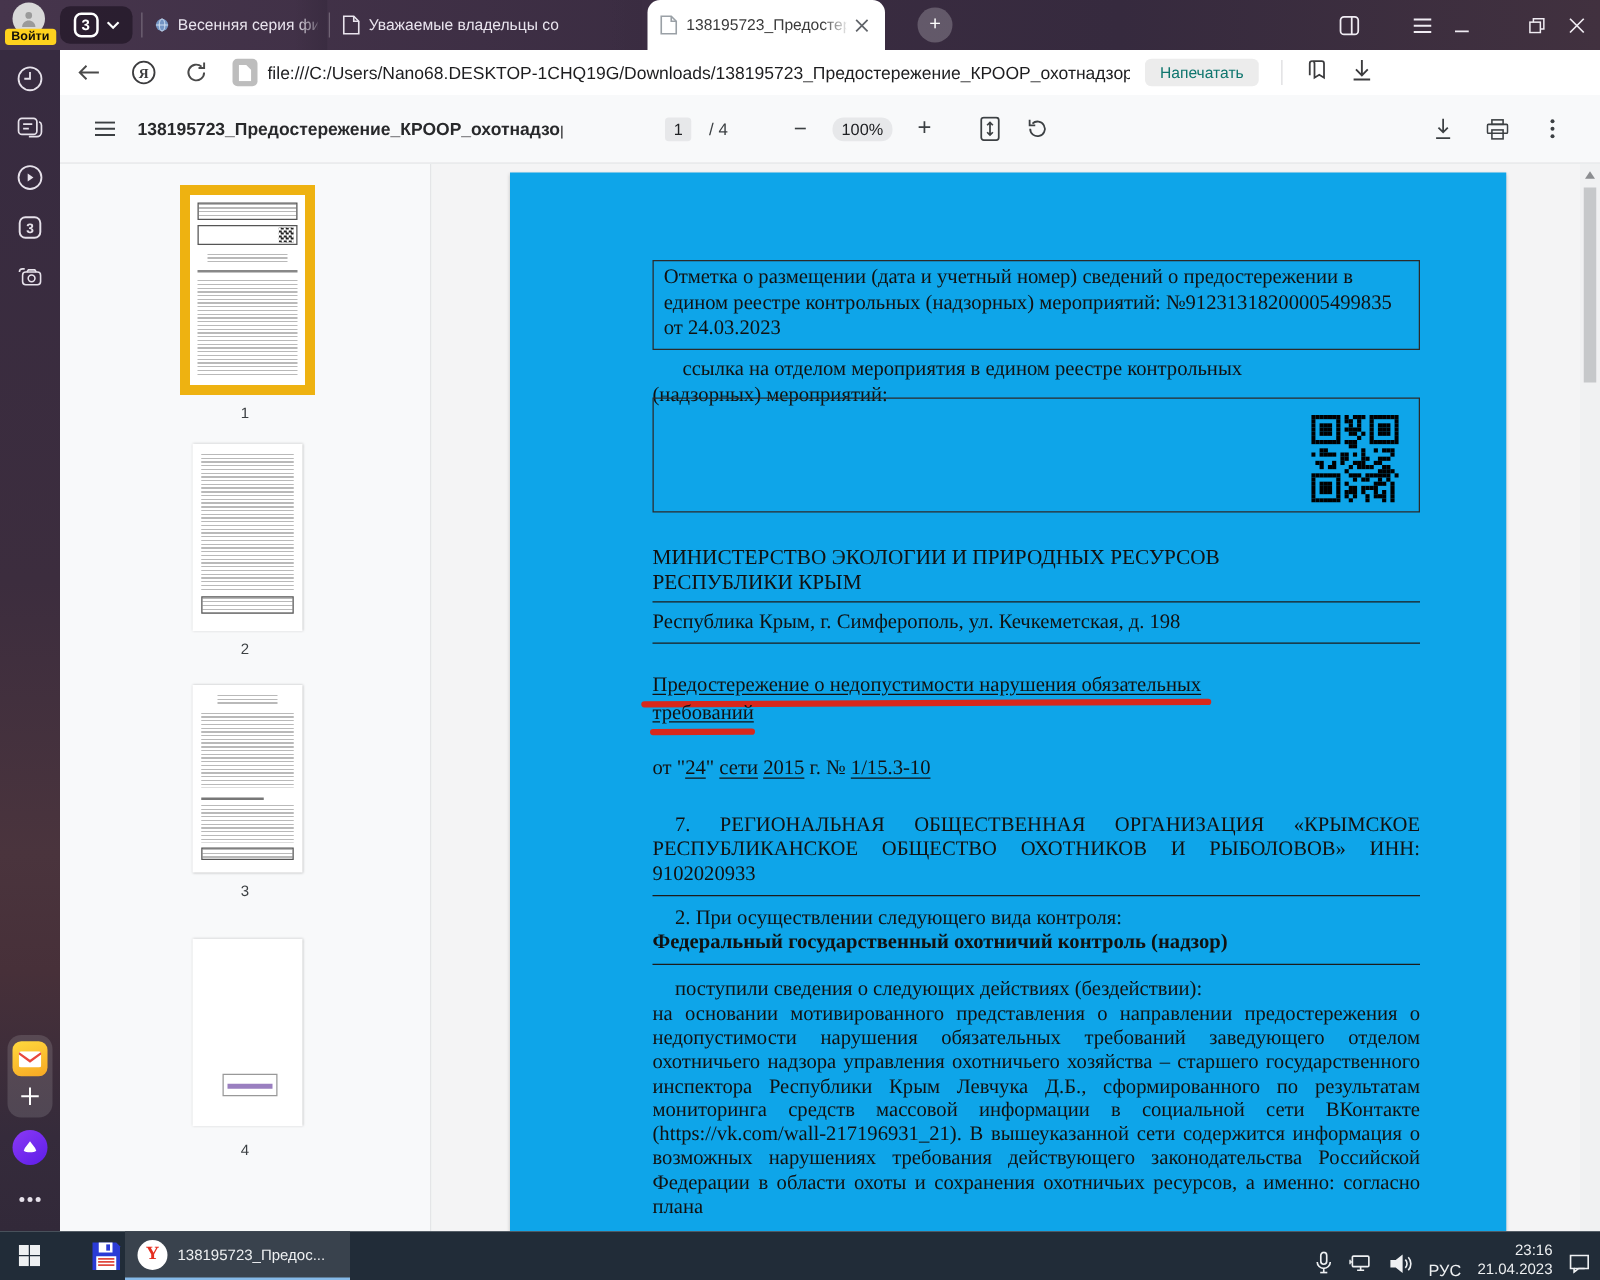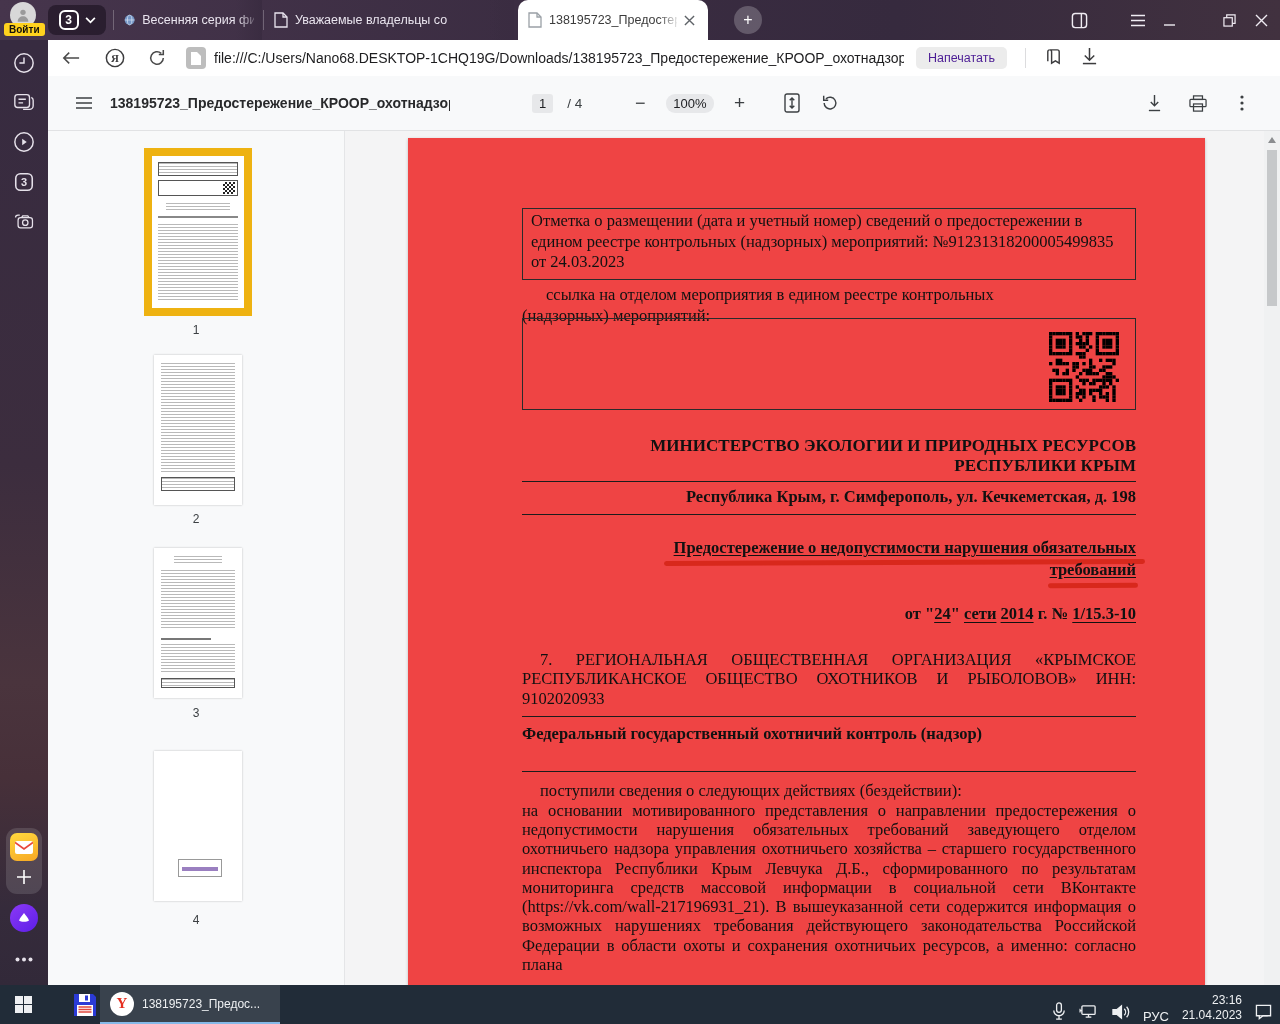--- a/index.html
+++ b/index.html
@@ -32,21 +32,21 @@
             background:rgba(255,255,255,.22); color:#fff; display:flex; align-items:center; justify-content:center; }
   .tb-ico { position:absolute; top:9px; width:22px; height:22px; display:flex; align-items:center; justify-content:center; color:#f0ecf3; }
 
   
   .toolbar { position:absolute; left:48px; top:40px; width:1232px; height:36px; background:#fff;
              display:flex; align-items:center; }
   .nav-ico { width:30px; height:30px; display:flex; align-items:center; justify-content:center; color:#4a4a4a; }
   .file-chip { width:20px; height:22px; background:#bdbdbd; border-radius:4px; display:flex; align-items:center;
                justify-content:center; margin:0 8px 0 14px; }
   .url { font-size:14px; color:#1d1d1f; white-space:nowrap; overflow:hidden; width:690px; }
-  .print-btn { background:#ececec; border-radius:5px; font-size:12.5px; color:#4c1d95; padding:4px 12px; margin-left:12px; }
+  .print-btn { background:#ececec; border-radius:5px; font-size:12.5px; color:#0f766e; padding:4px 12px; margin-left:12px; }
   .tb-right { display:flex; align-items:center; gap:18px; margin-left:18px; color:#3c3c3e; }
   .tb-div { width:1px; height:20px; background:#dcdcde; }
 
   
   .pdfbar { position:absolute; left:48px; top:76px; width:1232px; height:55px; background:#f8f9fa;
             border-bottom:1px solid #e1e2e4; display:flex; align-items:center; color:#3c4043; }
   .pdf-title { font-size:14px; font-weight:bold; color:#28292b; width:340px; white-space:nowrap; overflow:hidden; margin-left:14px; }
   .chip { background:#e7e8ea; border-radius:3px; padding:2px 7px; font-size:13px; color:#202124; }
   .pdf-group { display:flex; align-items:center; gap:14px; }
   .pico { width:24px; height:24px; display:flex; align-items:center; justify-content:center; }
@@ -59,27 +59,27 @@
   .thumb-label { position:absolute; width:100%; text-align:center; font-size:12px; color:#3c4043; }
   .mini-lines { background:repeating-linear-gradient(#b9b9b9 0 1px, transparent 1px 3px); }
   .mini-box { border:1px solid #555; }
 
   .scrollbar { position:absolute; right:0; top:0; width:16px; height:854px; background:#f0f1f2; }
   .sb-thumb { position:absolute; left:3px; top:19px; width:10px; height:156px; background:#c6c8ca; }
   .sb-up { position:absolute; left:4px; top:6px; width:0; height:0; border-left:4px solid transparent;
            border-right:4px solid transparent; border-bottom:6px solid #8b8d90; }
 
   
-  .page { position:absolute; left:360px; top:7px; width:797px; height:847px; background:#ef4444;
+  .page { position:absolute; left:360px; top:7px; width:797px; height:847px; background:#0ea5e9;
           box-shadow:0 1px 3px rgba(0,0,0,.22); font-family:"Liberation Serif","DejaVu Serif",serif; color:#111; }
   .doc-abs { position:absolute; left:114px; width:614px; }
   .doc-box { border:1.6px solid #2b2b2b; padding:2px 8px; font-size:16.5px; line-height:1.25; }
   .doc-text { font-size:16.5px; line-height:1.15; }
   .doc-hr { border-top:1.6px solid #1c1c1c; height:0; }
-  .centered { text-align:right;font-weight:bold; }
+  .centered { text-align:left; }
   .just { text-align:justify; }
   .qr { position:absolute; right:16px; top:13px; }
   .red-under { position:relative; display:inline-block; text-decoration:underline; text-underline-offset:2px; }
   .red-under::after { content:""; position:absolute; left:-2%; bottom:-6px; width:104%; height:5px;
                       background:#d8281c; border-radius:3px; transform:rotate(-0.25deg); }
   .u { text-decoration:underline; text-underline-offset:3px; }
   .b { font-weight:bold; }
 
   
   .sidebar { position:absolute; left:0; top:40px; width:48px; height:945px;
@@ -552,28 +552,29 @@
       <div class="doc-abs doc-hr" style="top:343px"></div>
       <div class="doc-abs doc-text centered" style="top:350px">Республика Крым, г. Симферополь, ул. Кечкеметская, д. 198</div>
       <div class="doc-abs doc-hr" style="top:376px"></div>
 
       <div class="doc-abs centered" style="top:399px;font-size:16.5px;line-height:1.35;font-family:inherit">
         <span class="red-under">Предостережение о недопустимости нарушения обязательных</span><br>
         <span class="red-under">требований</span>
       </div>
 
       <div class="doc-abs doc-text centered" style="top:467px">
-        <span>от "</span><span class="u">24</span><span>" </span><span class="u">сети</span><span> </span><span class="u">2014</span><span> г. № </span><span class="u">1/15.3-10</span>
+        <span>от "</span><span class="u">24</span><span>" </span><span class="u">сети</span><span> </span><span class="u">2015</span><span> г. № </span><span class="u">1/15.3-10</span>
       </div>
 
       <div class="doc-abs doc-text just" style="top:512px;text-indent:18px;line-height:1.17">7. РЕГИОНАЛЬНАЯ ОБЩЕСТВЕННАЯ ОРГАНИЗАЦИЯ «КРЫМСКОЕ РЕСПУБЛИКАНСКОЕ ОБЩЕСТВО ОХОТНИКОВ И РЫБОЛОВОВ»  ИНН: 9102020933</div>
 
       <div class="doc-abs doc-hr" style="top:578px"></div>
 
       <div class="doc-abs doc-text" style="top:586px;line-height:1.17">
+        <div style="text-indent:18px">2. При осуществлении следующего вида контроля:</div>
         <div class="b">Федеральный государственный охотничий контроль (надзор)</div>
       </div>
 
       <div class="doc-abs doc-hr" style="top:633px"></div>
 
       <div class="doc-abs doc-text" style="top:644px;text-indent:18px">поступили сведения о следующих действиях (бездействии):</div>
       <div class="doc-abs doc-text just" style="top:663px;line-height:1.165">на основании мотивированного представления о направлении предостережения о недопустимости нарушения обязательных требований заведующего отделом охотничьего надзора управления охотничьего хозяйства – старшего государственного инспектора Республики Крым Левчука Д.Б., сформированного по результатам мониторинга средств массовой информации в социальной сети ВКонтакте (https://vk.com/wall-217196931_21). В вышеуказанной сети содержится информация о возможных нарушениях требования действующего законодательства Российской Федерации в области охоты и сохранения охотничьих ресурсов, а именно: согласно плана</div>
     </div>
 
     <div class="scrollbar">

